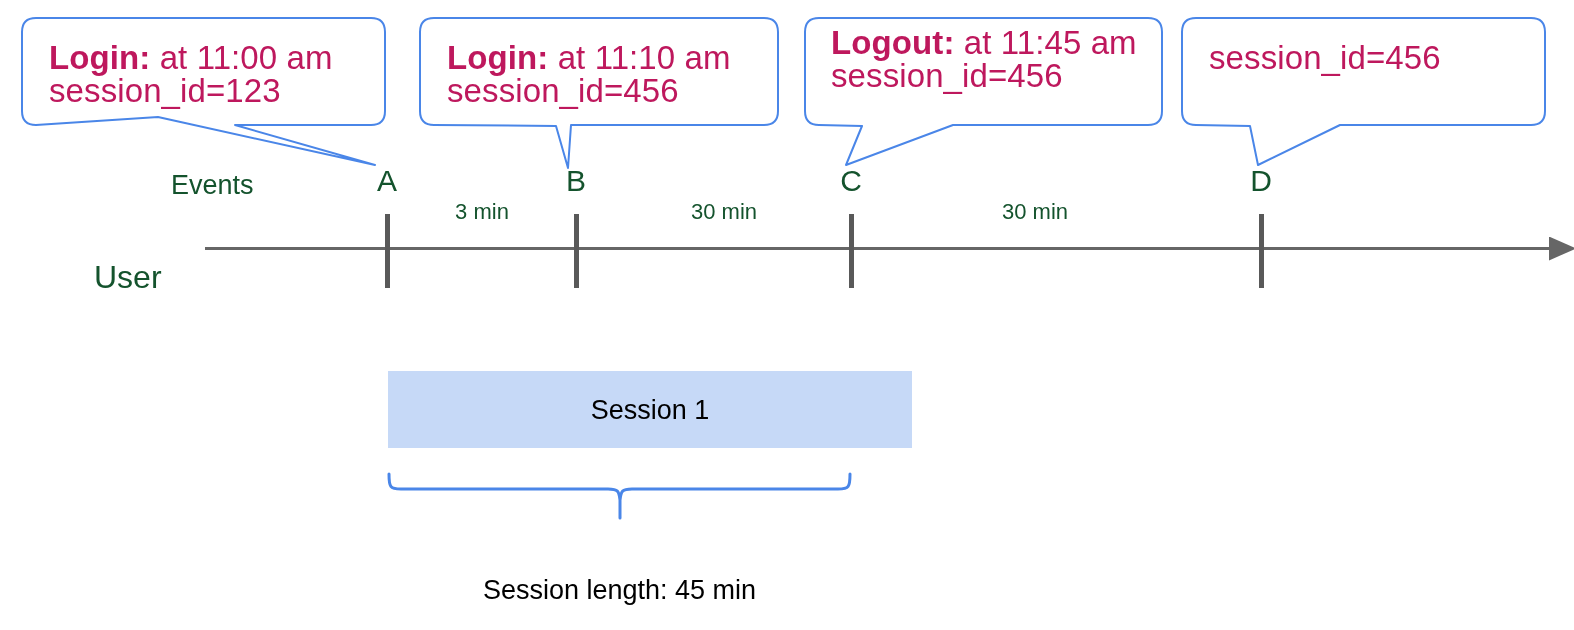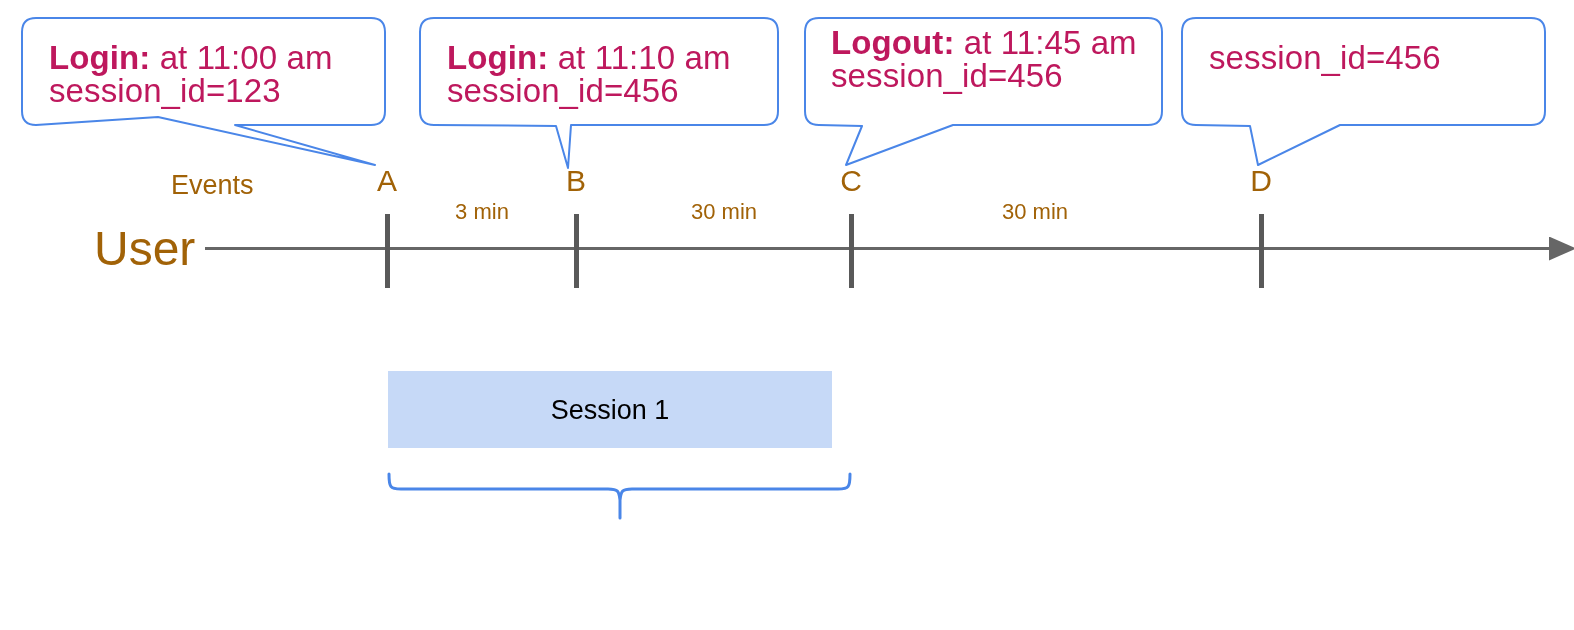--- a/index.html
+++ b/index.html
@@ -36,48 +36,49 @@
     letter-spacing: 0.1px;
     white-space: nowrap;
   }
   .callout-text .lead {
     font-weight: bold;
   }
 
   
   .axis-label {
     position: absolute;
-    color: #a16207;
+    color: #14532d;
     white-space: nowrap;
   }
   .lane-title-events {
     font-size: 27px;
     line-height: 30px;
   }
   .lane-title-user {
-    font-size: 48px;
+    font-size: 32px;
     line-height: 40px;
+    margin-top: 28px;
   }
   .event-marker-label {
     font-size: 30px;
     line-height: 32px;
     text-align: center;
   }
   .gap-label {
     font-size: 22px;
     line-height: 24px;
     text-align: center;
   }
 
   
   #session-bar {
     position: absolute;
     left: 388px;
     top: 371px;
-    width: 444px;
+    width: 524px;
     height: 77px;
     background: #c6d9f7;
     display: flex;
     align-items: center;
     justify-content: center;
   }
   #session-bar-label {
     font-size: 27px;
     color: #000000;
     line-height: 30px;
@@ -178,14 +179,15 @@
   <div class="axis-label event-marker-label" style="left:1236px; top:165px; width:50px;">D</div>
 
   <div class="axis-label gap-label" style="left:422px; top:200px; width:120px;">3 min</div>
   <div class="axis-label gap-label" style="left:664px; top:200px; width:120px;">30 min</div>
   <div class="axis-label gap-label" style="left:975px; top:200px; width:120px;">30 min</div>
 
   <div id="session-bar">
     <span id="session-bar-label">Session 1</span>
   </div>
 
+  <div id="session-length-caption">Session length: 45 min</div>
 
 </div>
 
 </body></html>

